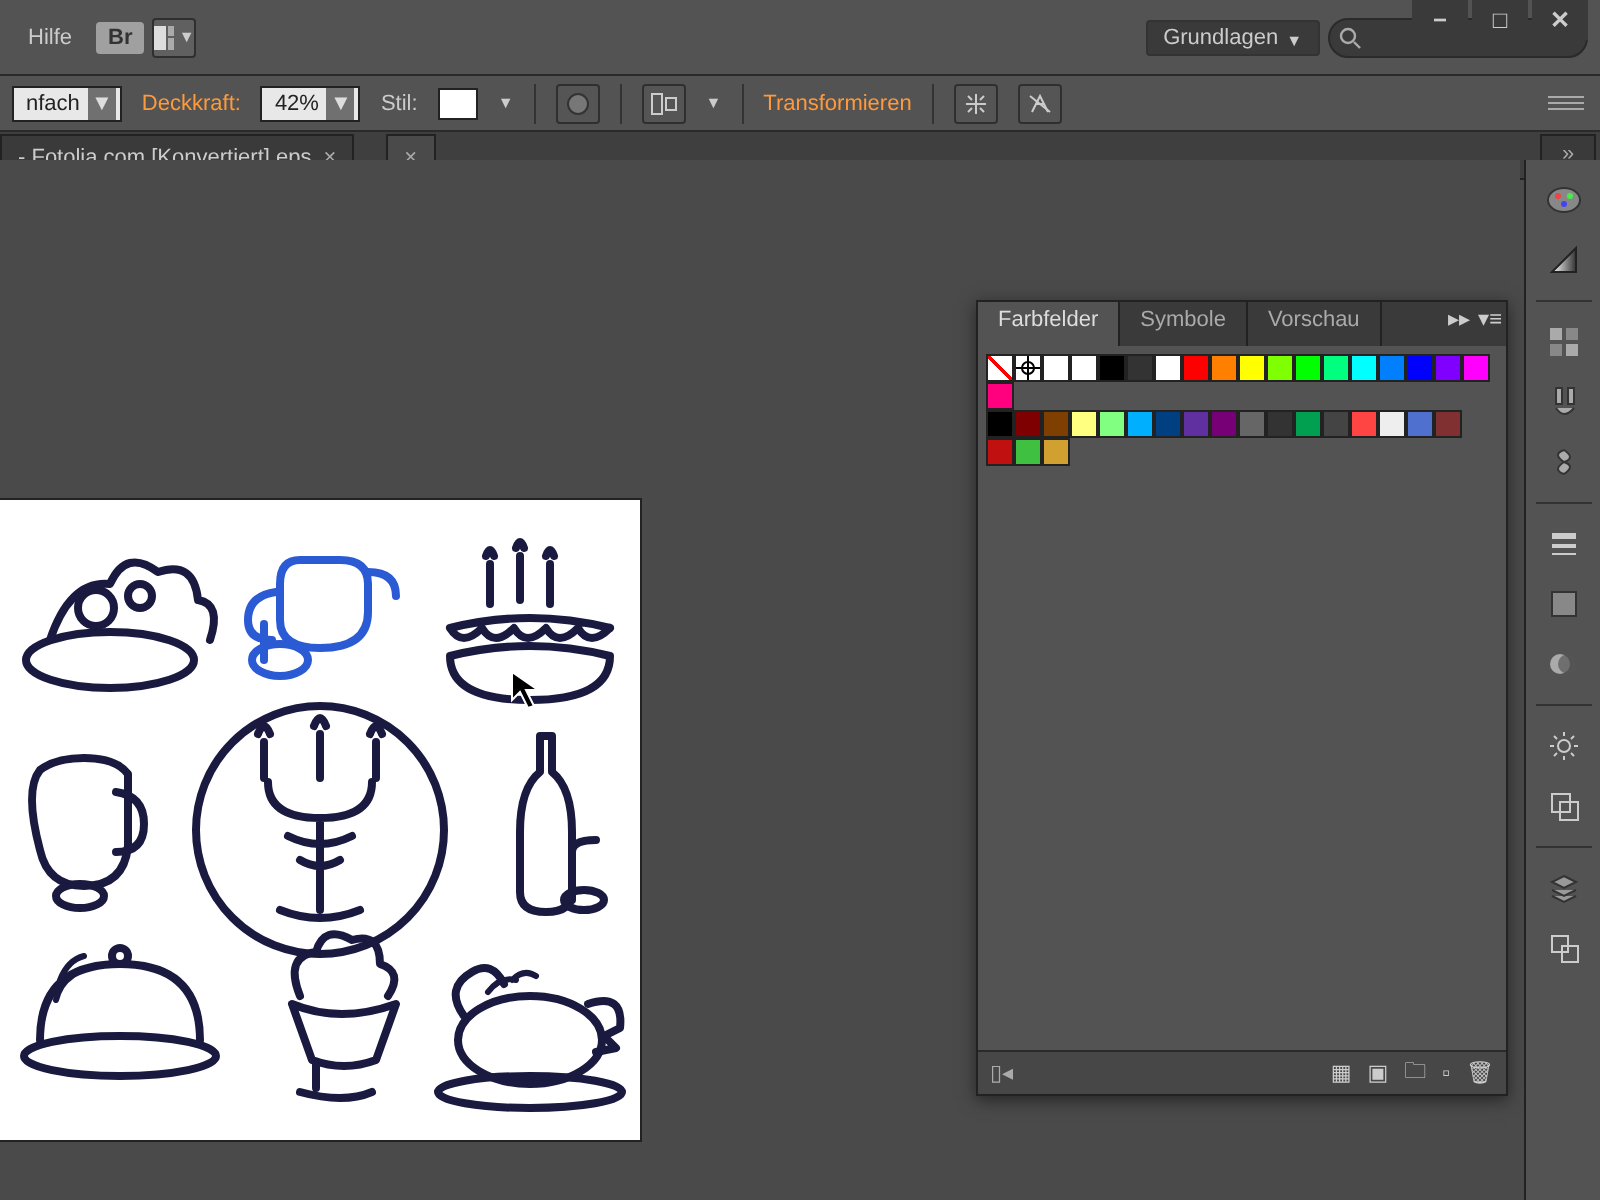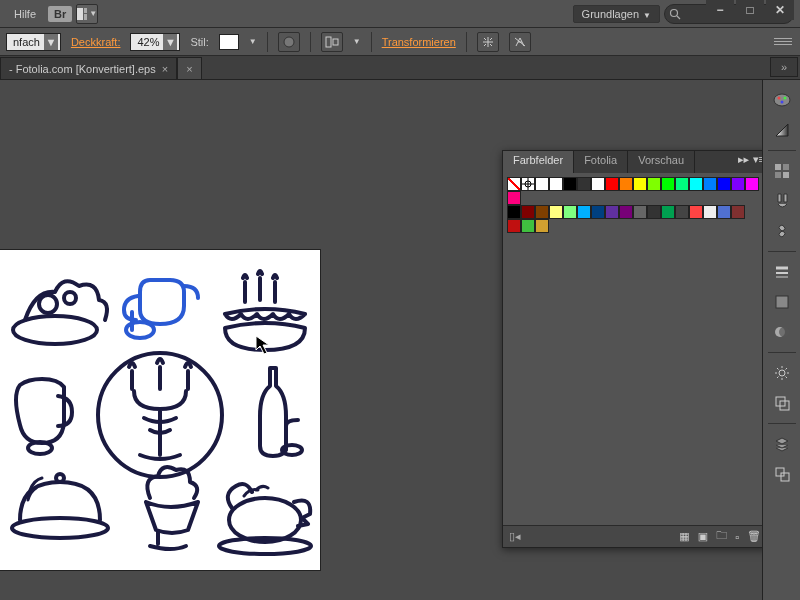--- a/index.html
+++ b/index.html
@@ -1,41 +1,41 @@
 <!DOCTYPE html>
 <html><head>
 <meta charset="utf-8">
 <style>
 *{margin:0;padding:0;box-sizing:border-box;font-family:Tahoma,Arial,sans-serif;font-size:11px;color:#ccc;user-select:none}
 body{background:#4a4a4a;width:800px;height:600px;overflow:hidden;position:relative}
-.menubar{height:28px;background:#535353;display:flex;align-items:center;padding:0 6px;gap:4px;border-bottom:1px solid #2a2a2a}
+.menubar{height:38px;background:#535353;display:flex;align-items:center;padding:0 6px;gap:4px;border-bottom:1px solid #2a2a2a}
 .menubar .menu-item{padding:4px 8px;cursor:default}
 .br-btn{background:#a0a0a0;color:#333;padding:2px 6px;border-radius:2px;font-weight:bold}
 .icon-btn{width:22px;height:20px;background:#606060;border:1px solid #2f2f2f;display:flex;align-items:center;justify-content:center;border-radius:2px}
 .workspace-switch{display:flex;align-items:flex-end;gap:4px;padding:2px 8px;border:1px solid #333;background:#3a3a3a;border-radius:2px}
 .searchbox{width:130px;height:20px;background:#3a3a3a;border:1px solid #2a2a2a;display:flex;align-items:center;padding:0 4px;border-radius:10px}
 .win-controls{position:absolute;right:6px;top:0;display:flex;gap:2px}
 .win-controls div{width:28px;height:20px;background:#3a3a3a;display:flex;align-items:center;justify-content:center;font-weight:bold;font-size:12px}
 .optbar{height:28px;background:#535353;display:flex;align-items:center;padding:0 6px;gap:10px;border-bottom:1px solid #2a2a2a;position:relative}
-.optbar .lbl{color:#ff9a3c;text-decoration:underline}
+.optbar .lbl{color:#ff9a3c;}
 .combo{display:flex;align-items:center;background:#e8e8e8;color:#222;padding:1px 2px 1px 6px;border:1px solid #222;height:18px}
 .combo .arrow{background:#707070;width:14px;height:16px;margin-left:4px;display:flex;align-items:center;justify-content:center;color:#ddd}
 .swatch{width:20px;height:16px;background:#fff;border:1px solid #222}
 .small-icon{width:22px;height:20px;border:1px solid #2f2f2f;background:#555;display:flex;align-items:center;justify-content:center;border-radius:2px}
 .tabbar{height:24px;background:#3f3f3f;display:flex;align-items:flex-end;border-bottom:1px solid #222;position:relative}
-.doc-tab{height:22px;padding:3px 8px;background:#3a3a3a;border:1px solid #222;border-bottom:none;margin-right:0;display:flex;align-items:center;gap:6px;max-width:540px;white-space:nowrap;overflow:hidden}
+.doc-tab{height:22px;padding:3px 8px;background:#3a3a3a;border:1px solid #222;border-bottom:none;margin-right:16px;display:flex;align-items:center;gap:6px;max-width:540px;white-space:nowrap;overflow:hidden}
 .doc-tab.active{background:#4a4a4a}
 .doc-tab .close{color:#aaa}
 .workarea{position:absolute;top:80px;left:0;right:40px;bottom:0;background:#4a4a4a}
 .canvas{position:absolute;left:0;top:170px;width:320px;height:320px;background:#fff;box-shadow:0 0 0 1px #222}
 .canvas svg{width:100%;height:100%}
 .right-rail{position:absolute;right:0;top:80px;width:38px;bottom:0;background:#535353;border-left:1px solid #222;display:flex;flex-direction:column;align-items:center;padding-top:6px;gap:2px}
 .rail-btn{width:30px;height:28px;display:flex;align-items:center;justify-content:center;border:1px solid transparent;border-radius:2px}
 .rail-sep{width:28px;height:1px;background:#333;margin:4px 0}
-.panel{position:absolute;right:32px;top:150px;width:266px;height:398px;background:#535353;border:1px solid #222;box-shadow:0 2px 8px rgba(0,0,0,.5);display:flex;flex-direction:column}
+.panel{position:absolute;right:46px;top:150px;width:266px;height:398px;background:#535353;border:1px solid #222;box-shadow:0 2px 8px rgba(0,0,0,.5);display:flex;flex-direction:column}
 .panel-tabs{display:flex;height:22px;background:#3a3a3a;align-items:flex-end}
 .panel-tab{padding:3px 10px;height:22px;border-right:1px solid #222;color:#aaa}
 .panel-tab.active{background:#535353;color:#ddd}
 .panel-menu{position:absolute;right:2px;top:2px;display:flex;gap:4px;color:#aaa}
 .swatch-grid{padding:4px;display:flex;flex-wrap:wrap;gap:0}
 .swatch-cell{width:14px;height:14px;border:1px solid #222}
 .panel-body{flex:1;background:#535353}
 .panel-footer{height:22px;background:#474747;border-top:1px solid #2a2a2a;display:flex;align-items:center;padding:0 6px;gap:8px;justify-content:flex-end}
 .panel-footer .left{margin-right:auto;color:#aaa}
 .vscroll{position:absolute;right:40px;top:80px;width:14px;bottom:0;background:#3a3a3a;border-left:1px solid #222}
@@ -216,21 +216,21 @@
       <g>
         <path d="M256 86 l0 14 l4 -4 l4 8 l3 -1 l-4 -8 l6 0 z" fill="#000" stroke="#fff" stroke-width="1"></path>
       </g>
     </svg>
   </div>
 </div>
 
 <div class="panel">
   <div class="panel-tabs">
     <div class="panel-tab active">Farbfelder</div>
-    <div class="panel-tab">Fotolia</div>
+    <div class="panel-tab">Symbole</div>
     <div class="panel-tab">Vorschau</div>
     <div class="panel-menu">
       <span>▸▸</span>
       <span>▾≡</span>
     </div>
   </div>
   <div class="swatch-grid" id="swatch-grid">
       <div class="swatch-cell" style="background: linear-gradient(45deg, rgb(255, 255, 255) 45%, red 45%, red 55%, rgb(255, 255, 255) 55%);"></div>
       <div class="swatch-cell" style="background: rgb(255, 255, 255);"><svg width="12" height="12">
           <circle cx="6" cy="6" r="3" fill="none" stroke="#000"></circle>

